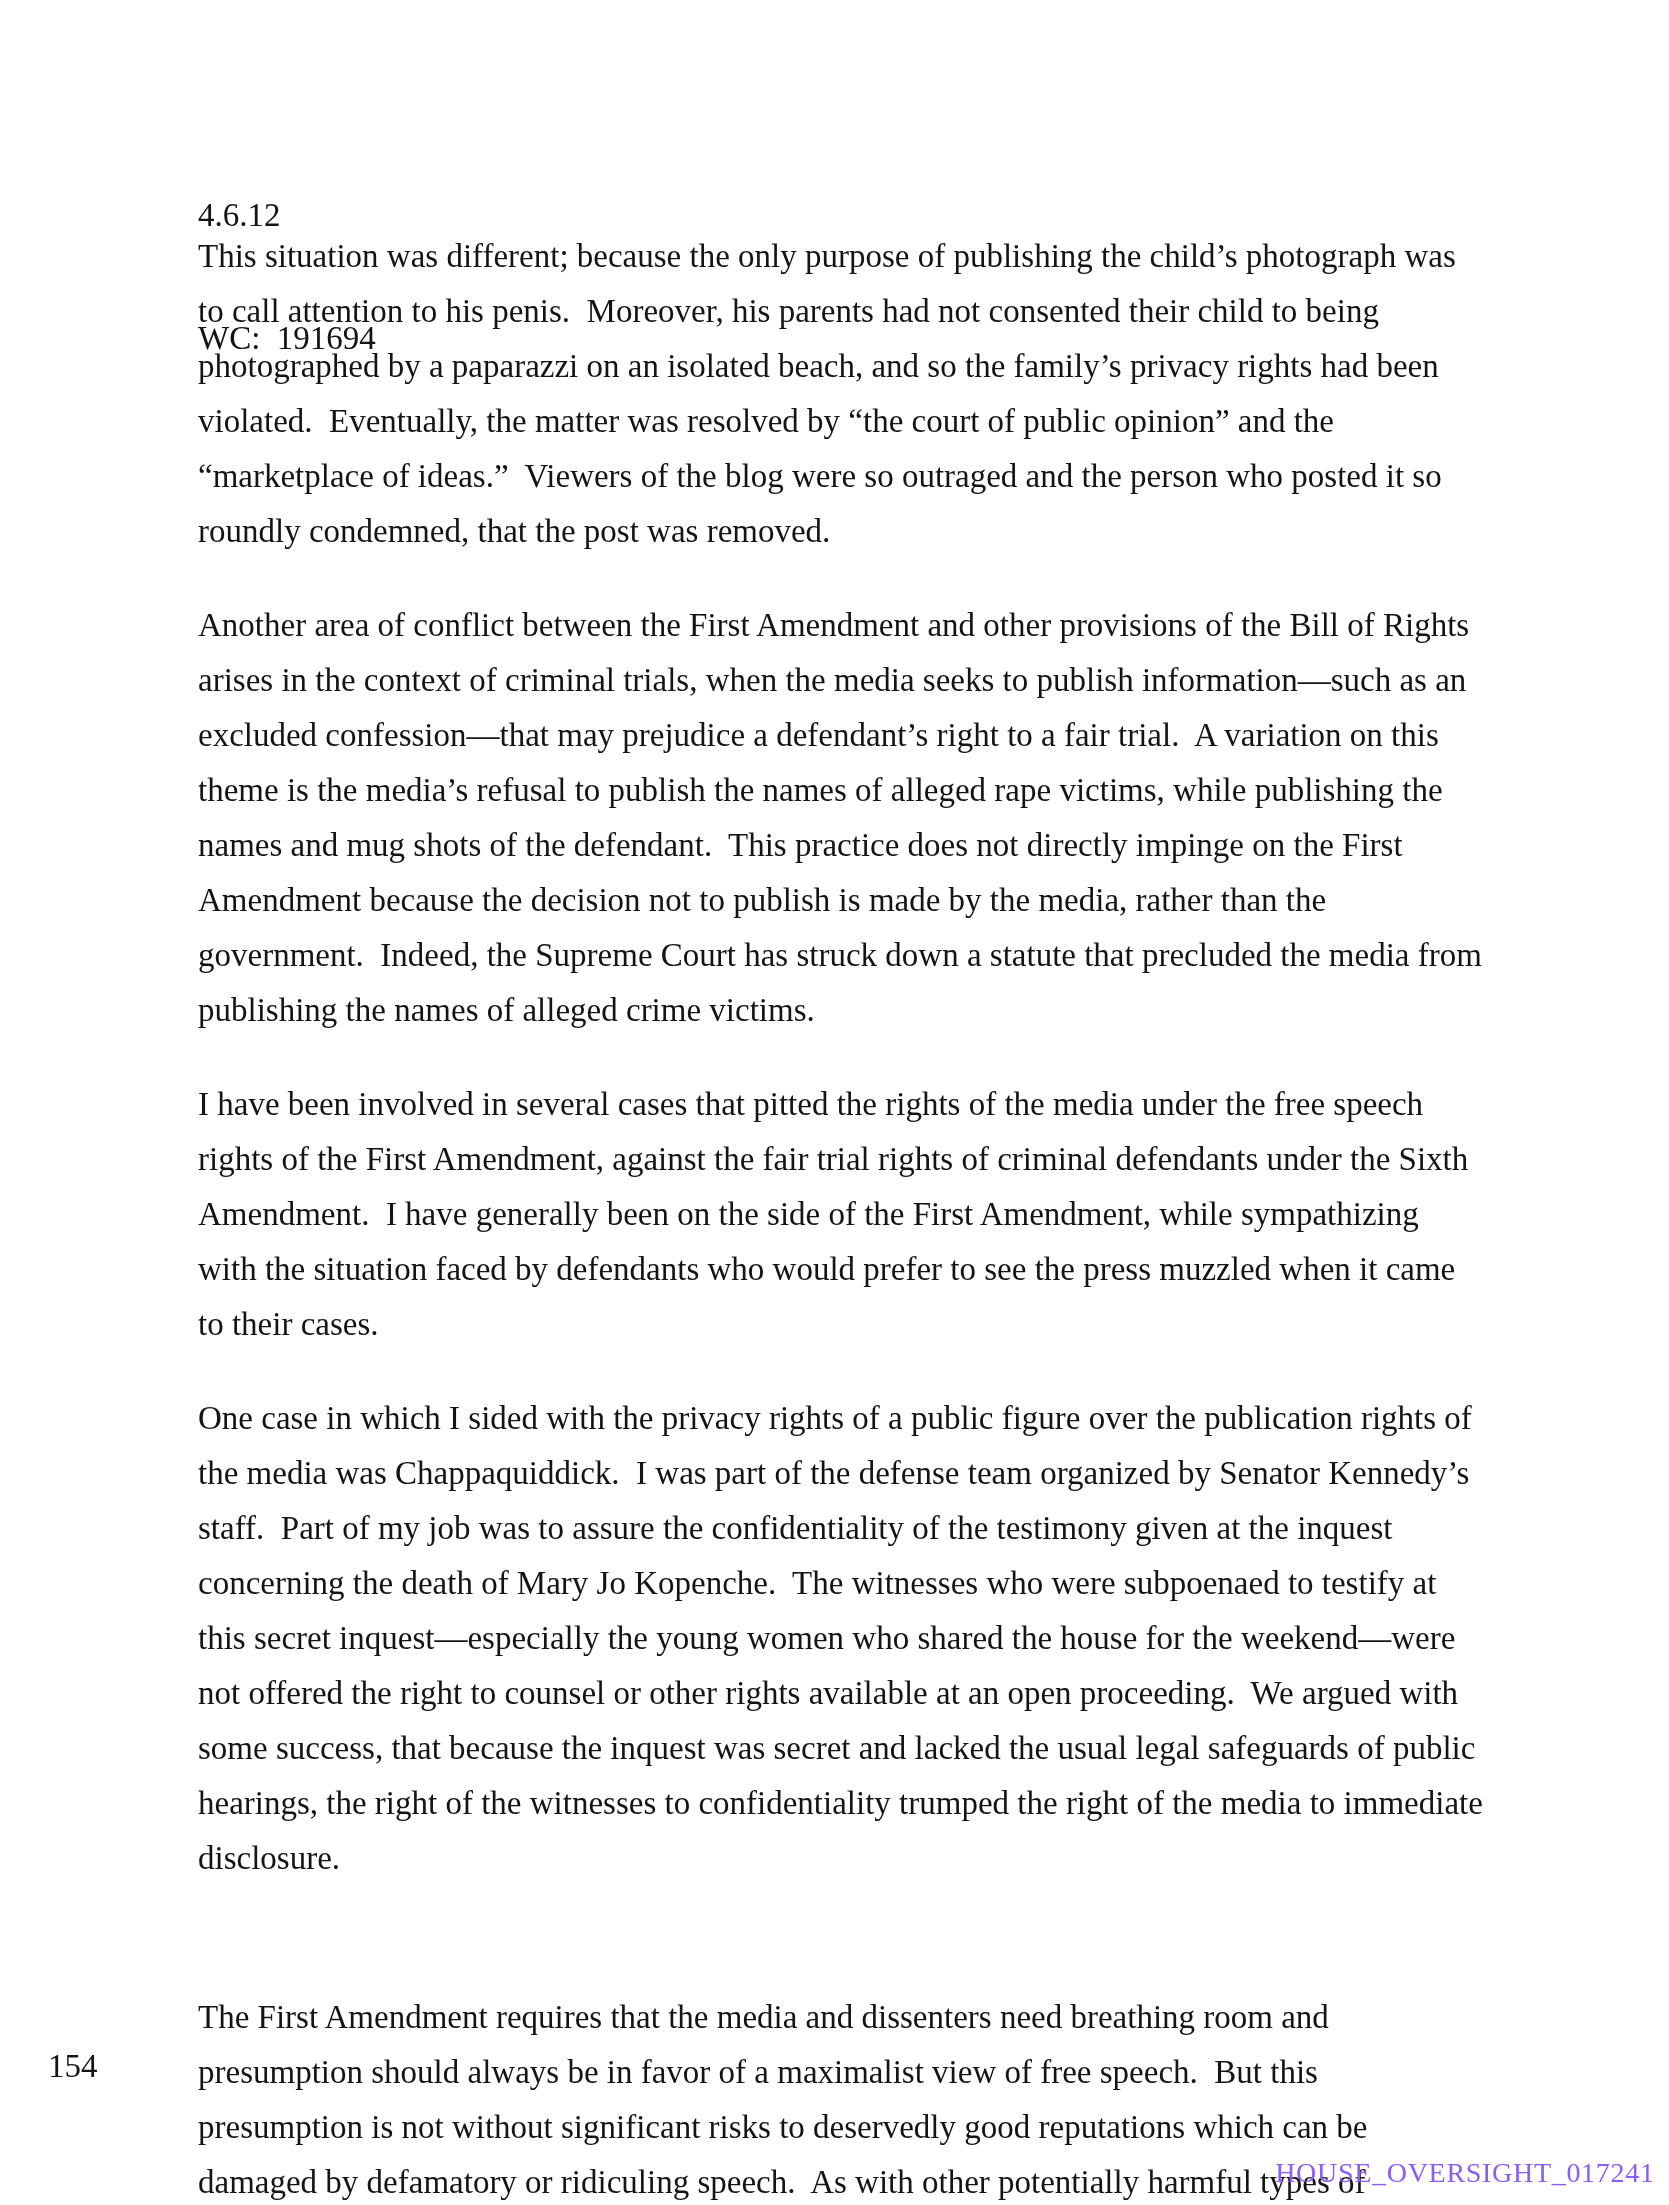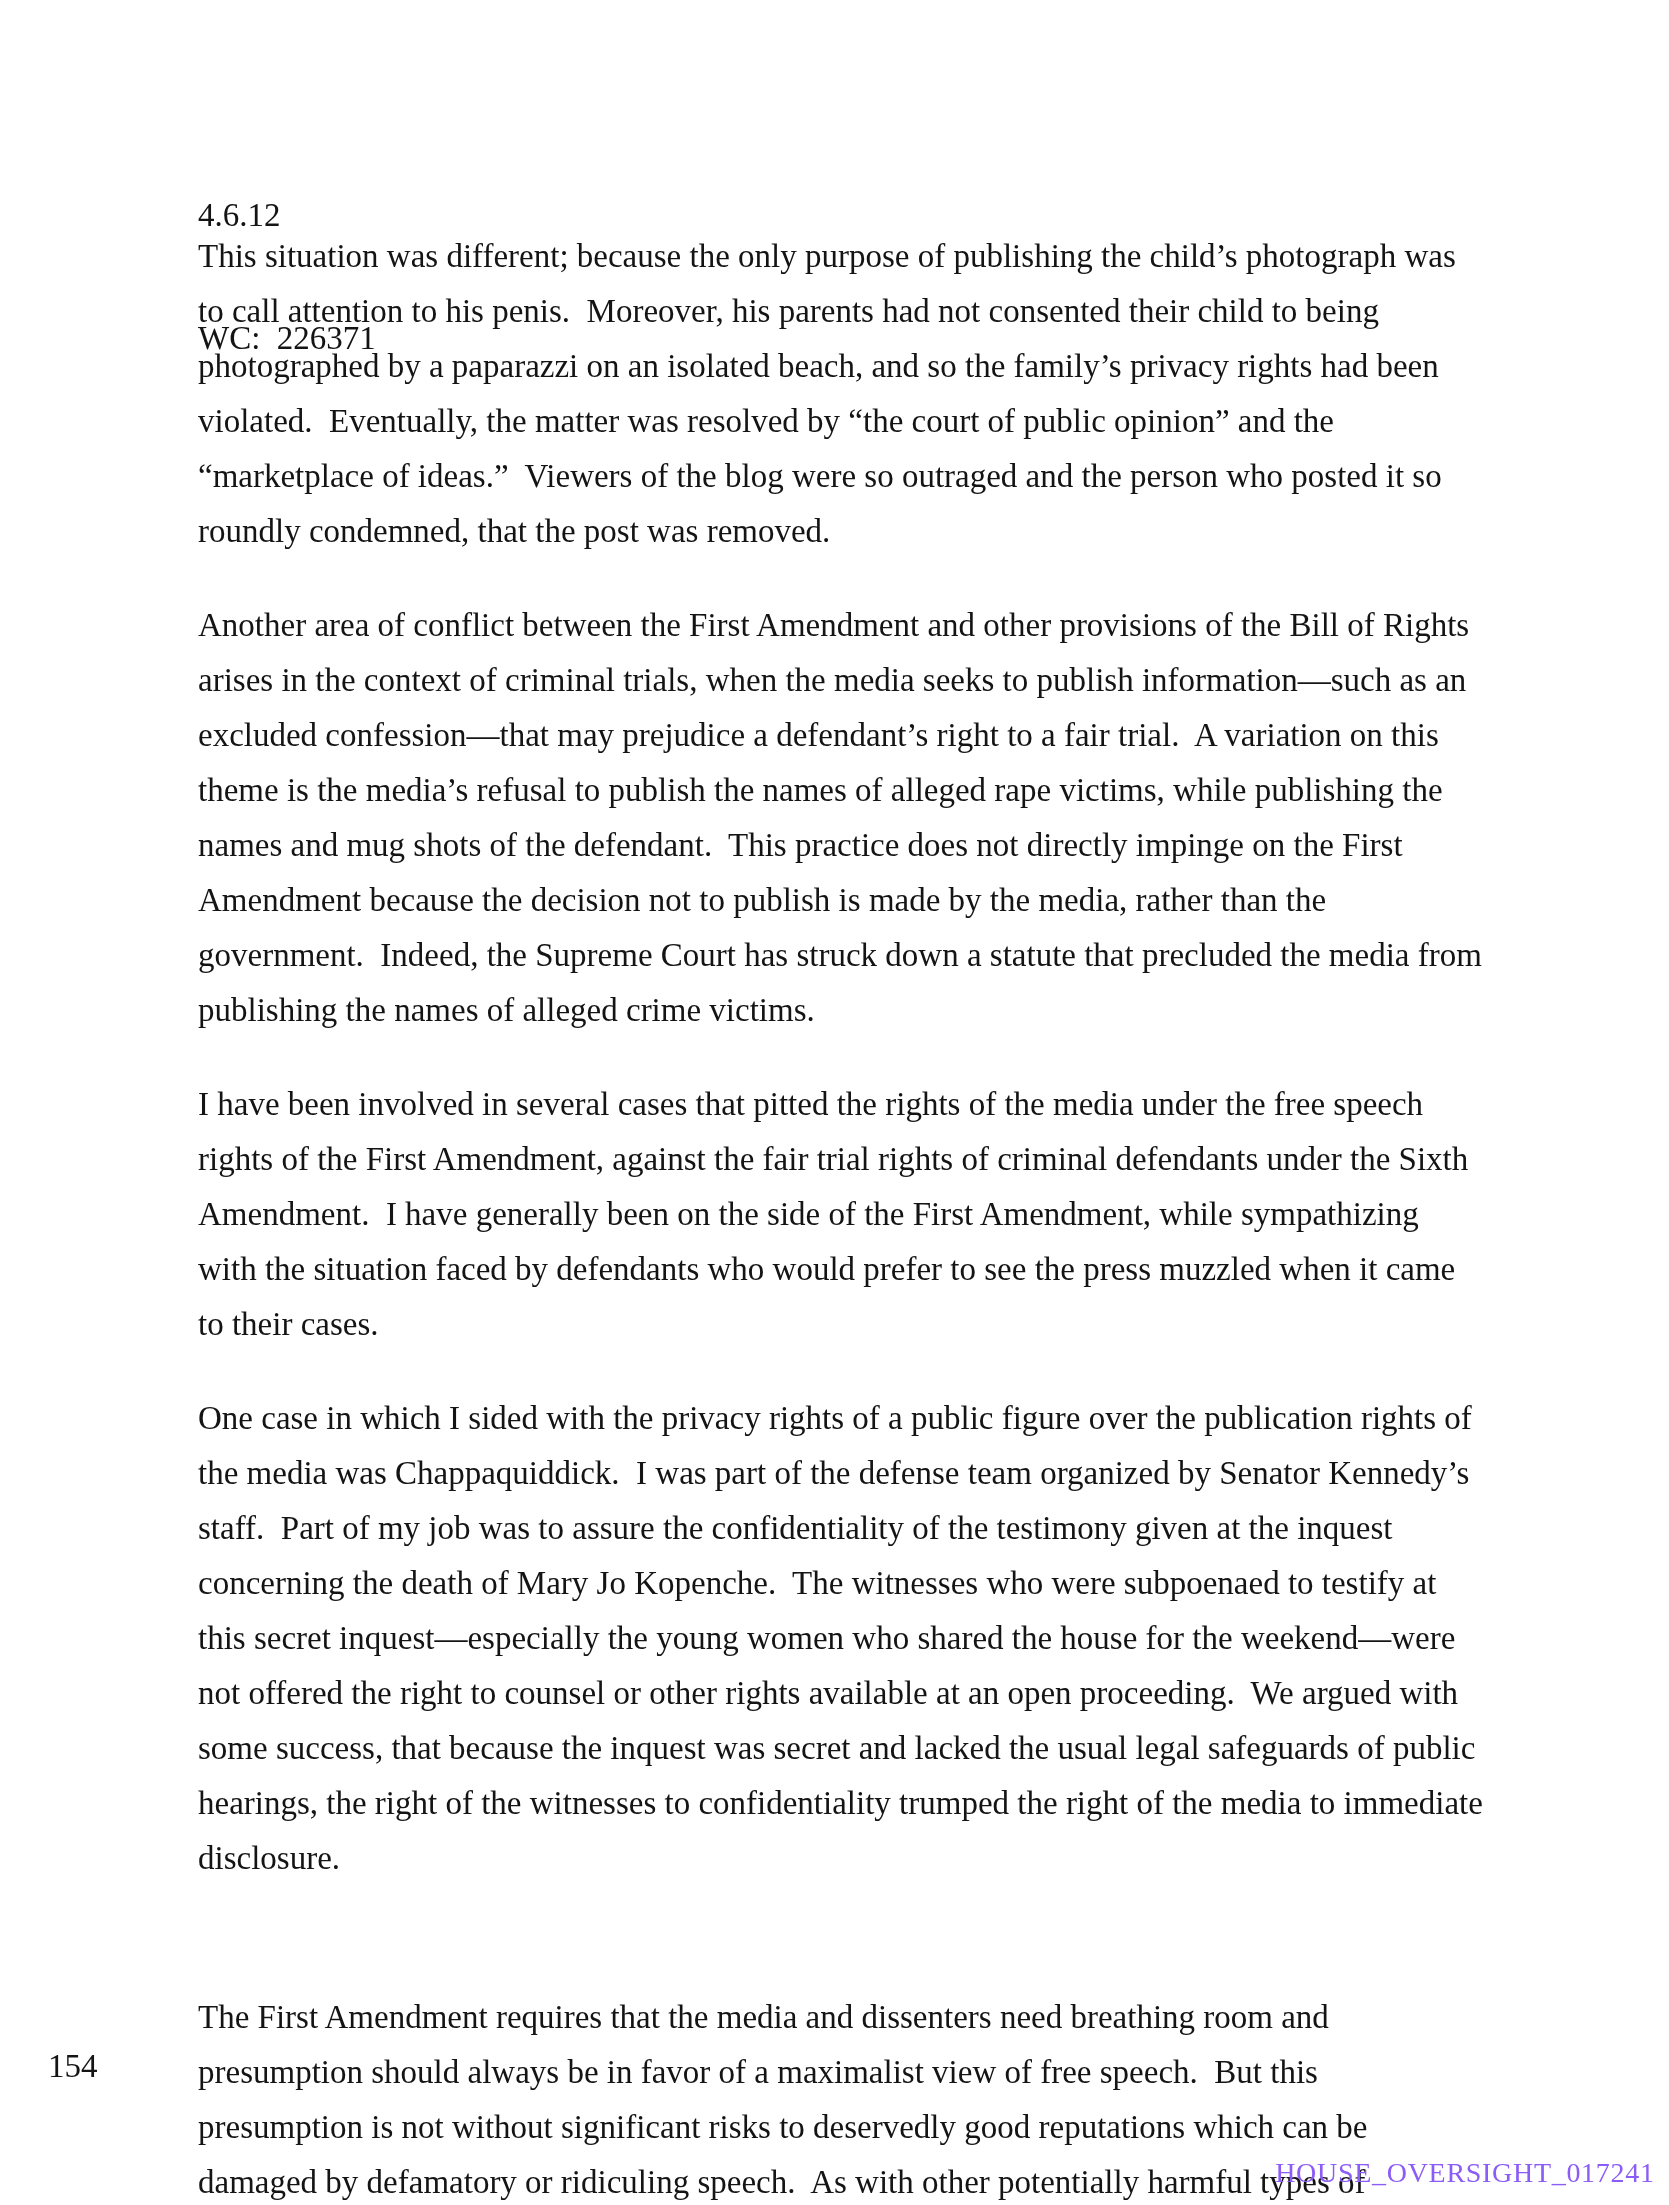--- a/index.html
+++ b/index.html
@@ -62,21 +62,21 @@
     letter-spacing: 0.7px;
   }
 </style>
 </head>
 <body>
 
 <div class="page">
 
   <div class="doc-header">
     <div>4.6.12</div>
-    <div>WC:  226371</div>
+    <div>WC:  191694</div>
   </div>
 
   <div class="doc-content">
     <p>This situation was different; because the only purpose of publishing the child’s photograph was to call attention to his penis.  Moreover, his parents had not consented their child to being photographed by a paparazzi on an isolated beach, and so the family’s privacy rights had been violated.  Eventually, the matter was resolved by “the court of public opinion” and the “marketplace of ideas.”  Viewers of the blog were so outraged and the person who posted it so roundly condemned, that the post was removed.</p>
     <p>Another area of conflict between the First Amendment and other provisions of the Bill of Rights arises in the context of criminal trials, when the media seeks to publish information—such as an excluded confession—that may prejudice a defendant’s right to a fair trial.  A variation on this theme is the media’s refusal to publish the names of alleged rape victims, while publishing the names and mug shots of the defendant.  This practice does not directly impinge on the First Amendment because the decision not to publish is made by the media, rather than the government.  Indeed, the Supreme Court has struck down a statute that precluded the media from publishing the names of alleged crime victims.</p>
     <p>I have been involved in several cases that pitted the rights of the media under the free speech rights of the First Amendment, against the fair trial rights of criminal defendants under the Sixth Amendment.  I have generally been on the side of the First Amendment, while sympathizing with the situation faced by defendants who would prefer to see the press muzzled when it came to their cases.</p>
     <p>One case in which I sided with the privacy rights of a public figure over the publication rights of the media was Chappaquiddick.  I was part of the defense team organized by Senator Kennedy’s staff.  Part of my job was to assure the confidentiality of the testimony given at the inquest concerning the death of Mary Jo Kopenche.  The witnesses who were subpoenaed to testify at this secret inquest—especially the young women who shared the house for the weekend—were not offered the right to counsel or other rights available at an open proceeding.  We argued with some success, that because the inquest was secret and lacked the usual legal safeguards of public hearings, the right of the witnesses to confidentiality trumped the right of the media to immediate disclosure.</p>
     <p class="big-gap">The First Amendment requires that the media and dissenters need breathing room and presumption should always be in favor of a maximalist view of free speech.  But this presumption is not without significant risks to deservedly good reputations which can be damaged by defamatory or ridiculing speech.  As with other potentially harmful types of expression, defamation and ridicule come with a heavy price—one we must be prepared to pay to keep the First Amendment vibrant.  Not everyone is prepared to pay that price.</p>
   </div>
 

